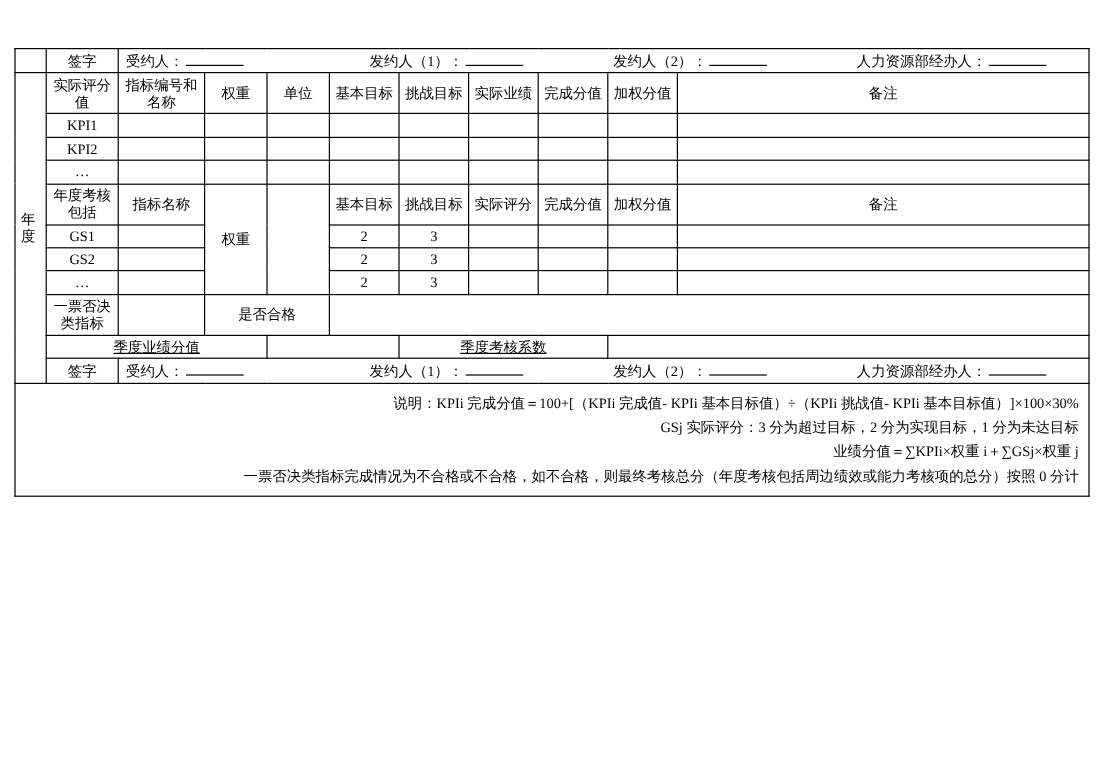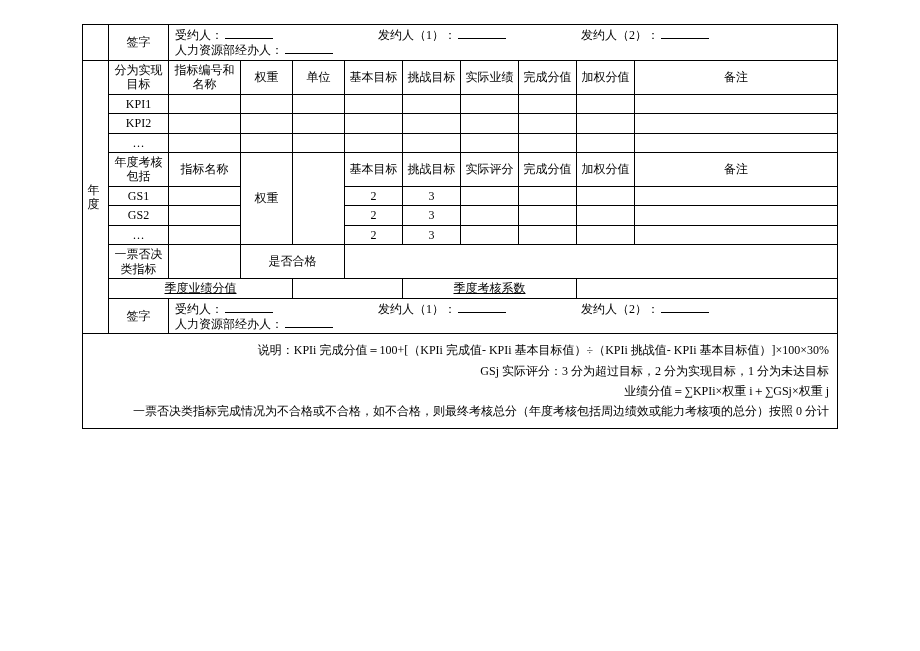--- a/index.html
+++ b/index.html
@@ -4,22 +4,22 @@
   <style>
     * { box-sizing: border-box; margin: 0; padding: 0; }
     body {
       background: #fff;
       font-family: "SimSun", "宋体", serif;
       font-size: 12px;
       color: #000;
       padding: 24px 12px;
     }
     .page {
-      width: 756px;
-      margin: 0 auto;
+      width: 896px;
+      margin: 16px auto;
     }
     table {
       border-collapse: collapse;
       width: 100%;
       table-layout: fixed;
     }
     td, th {
       border: 1px solid #000;
       font-weight: normal;
       text-align: center;
@@ -88,21 +88,21 @@
       <span>
         <span class="sig-label">人力资源部经办人：</span><span class="sig-line"></span>
       </span>
     </td>
   </tr>
 
   <tr>
     <td rowspan="12" style="writing-mode:vertical-rl; text-orientation:upright; letter-spacing:4px; writing-mode:horizontal-tb;">
       <span>年度</span>
     </td>
-    <td style="height:34px">分为实现目标</td>
+    <td style="height:34px">实际评分值</td>
     <td>指标编号和名称</td>
     <td>权重</td>
     <td>单位</td>
     <td>基本目标</td>
     <td>挑战目标</td>
     <td>实际业绩</td>
     <td>完成分值</td>
     <td>加权分值</td>
     <td>备注</td>
   </tr>

